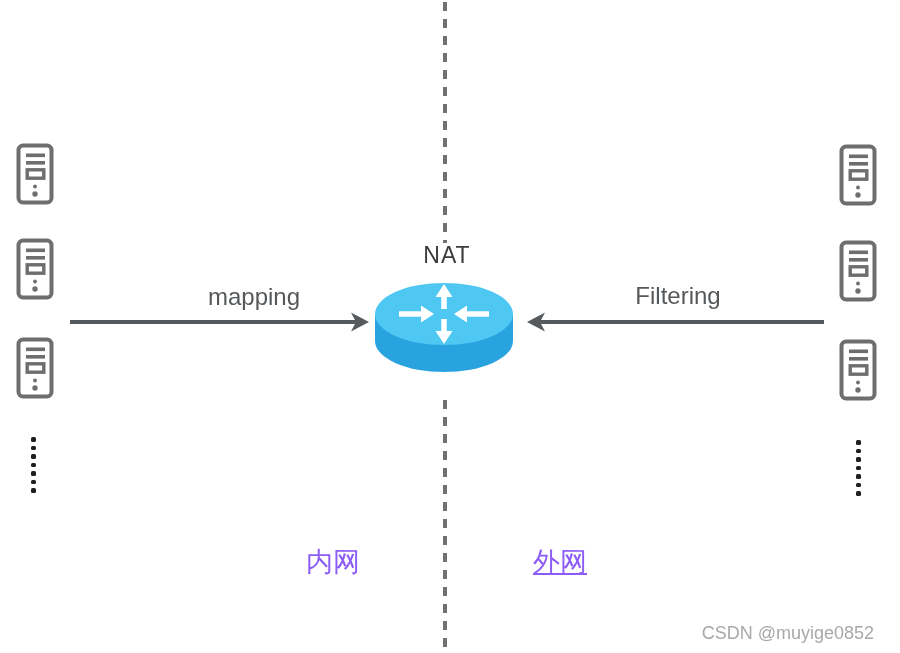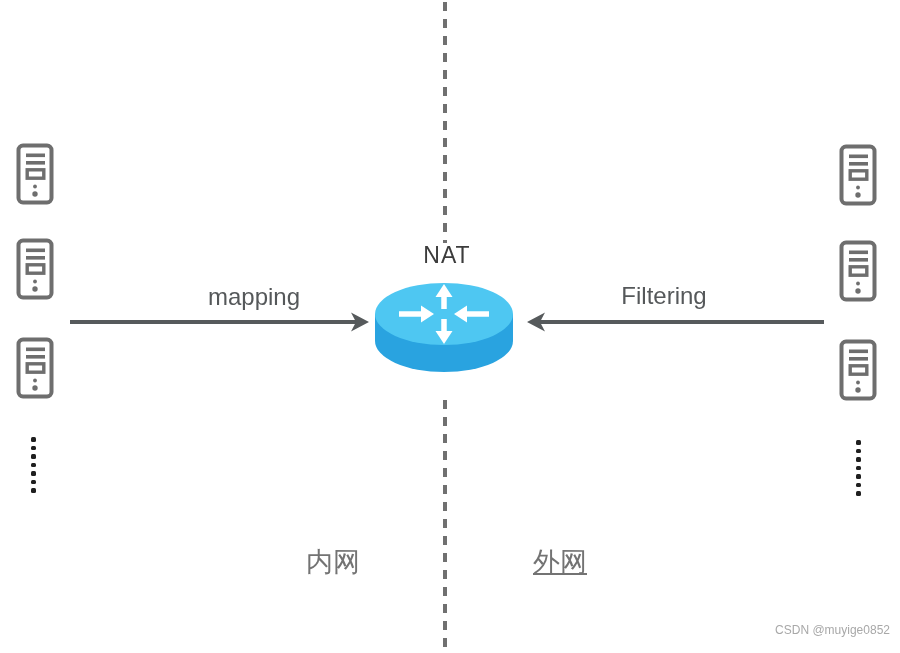--- a/index.html
+++ b/index.html
@@ -30,32 +30,32 @@
     left: 447px;
     top: 242px;
     font-size: 23px;
     letter-spacing: 1px;
   }
   .lbl-arrow {
     font-size: 24px;
     color: #55585a;
   }
   .lbl-mapping { left: 218px; top: 283px; margin-left: 36px; }
-  .lbl-filtering { left: 664px; top: 282px; }
+  .lbl-filtering { left: 678px; top: 282px; }
   .lbl-zone {
     font-size: 27px;
-    color: #737373;
+    color: #8b5cf6;
   }
   .lbl-neiwang { left: 333px; top: 544px; }
   .lbl-waiwang { left: 560px; top: 544px; text-decoration: underline; }
   .watermark {
     position: absolute;
-    right: 10px;
+    right: 26px;
     top: 623px;
-    font-size: 12px;
+    font-size: 18px;
     color: #a8a8a8;
     transform: none;
   }
   .server {
     position: absolute;
     width: 38px;
     height: 62px;
   }
   .ellipsis-col {
     position: absolute;

